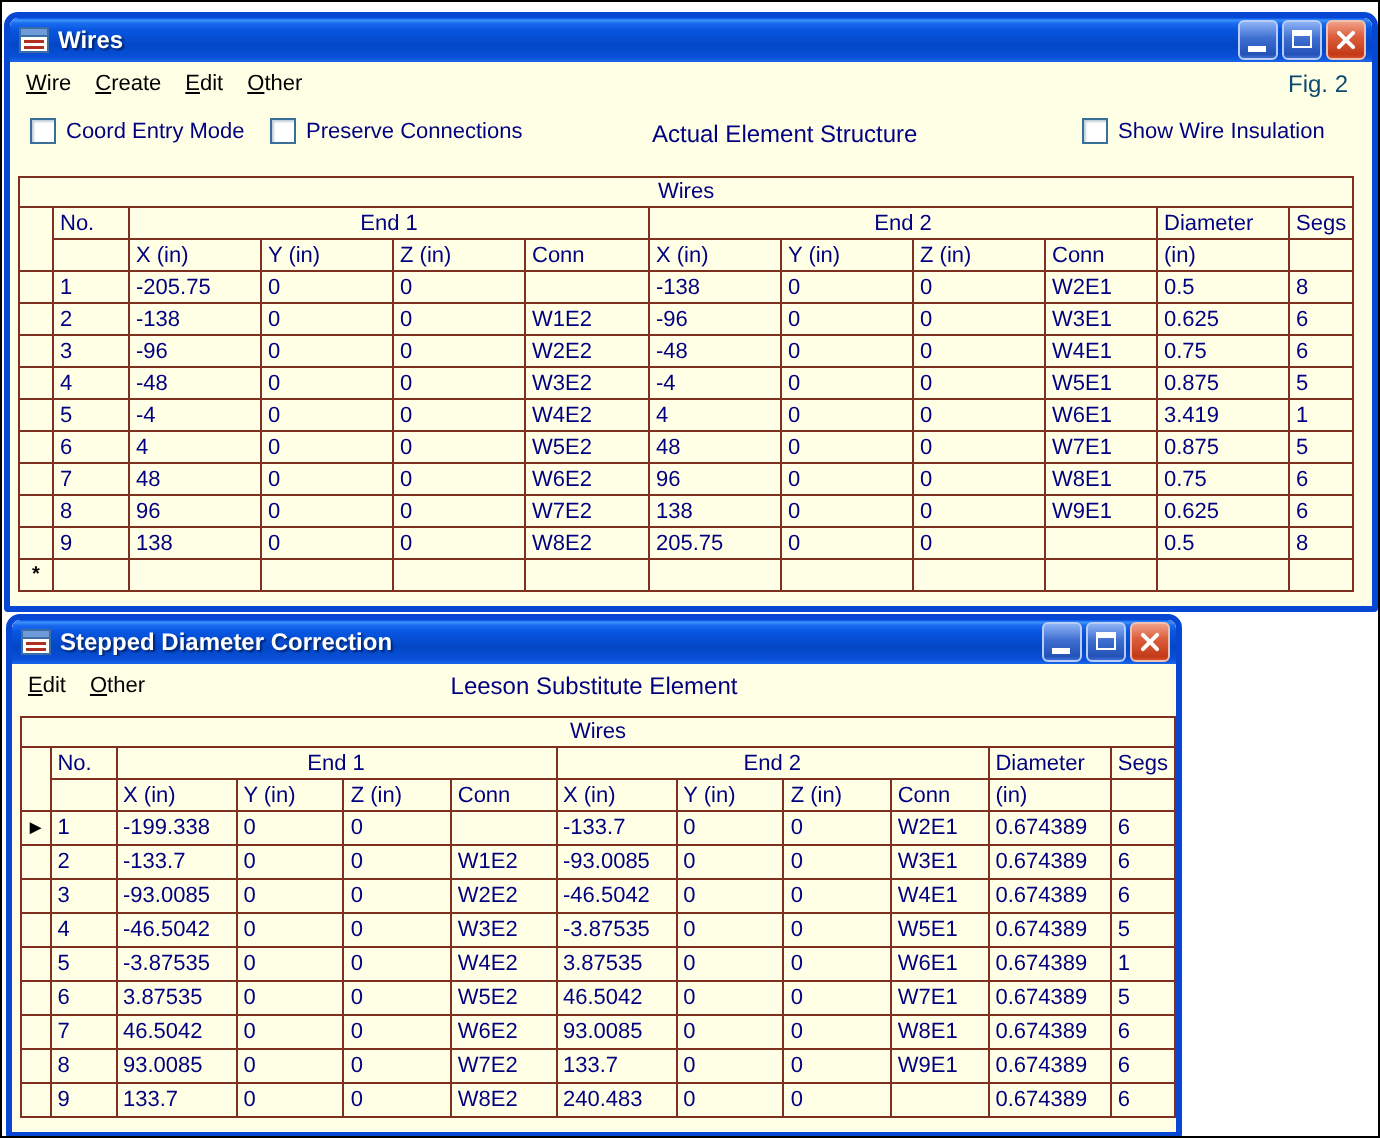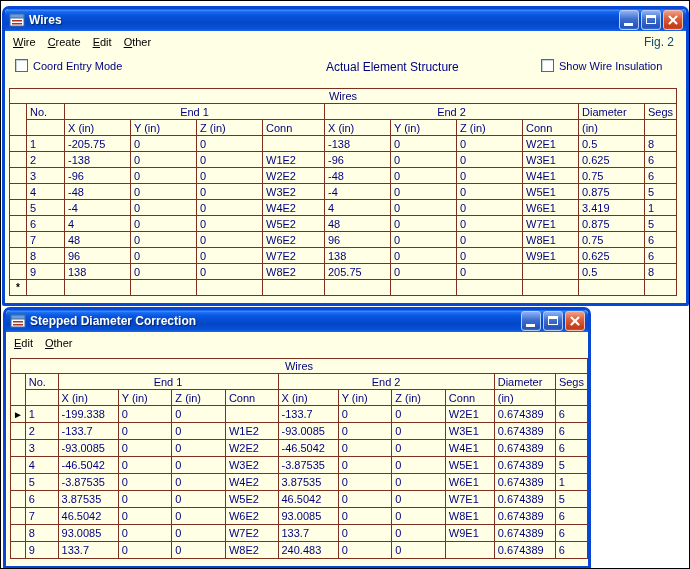--- a/index.html
+++ b/index.html
@@ -117,20 +117,24 @@
     <div class="menubar">
       <span class="menu-items"><span class="menu-item">Wire</span><span class="menu-item">Create</span><span class="menu-item">Edit</span><span class="menu-item">Other</span></span>
       <span class="fig-label">Fig. 2</span>
     </div>
 
     <div class="controls">
       <label class="checkbox cb-coord">
         <span class="cb-box"></span>
         <span class="cb-label">Coord Entry Mode</span>
       </label>
+      <label class="checkbox cb-preserve">
+        <span class="cb-box"></span>
+        <span class="cb-label">Preserve Connections</span>
+      </label>
       <span class="lbl-actual">Actual Element Structure</span>
       <label class="checkbox cb-insul">
         <span class="cb-box"></span>
         <span class="cb-label">Show Wire Insulation</span>
       </label>
     </div>
 
     <table class="grid grid-top">
         <colgroup>
           <col style="width: 17px;">
@@ -334,20 +338,21 @@
             <span class="glyph-max"></span>
           </span>
         <span class="tb-btn btn-close">
             <span class="glyph-x"></span>
           </span>
       </span>
     </div>
 
     <div class="menubar">
       <span class="menu-items"><span class="menu-item">Edit</span><span class="menu-item">Other</span></span>
+      <span class="centered-overlay">Leeson Substitute Element</span>
     </div>
 
     <table class="grid grid-bottom">
         <colgroup>
           <col style="width: 17px;">
           <col style="width: 38px;">
           <col style="width: 66px;">
           <col style="width: 66px;">
           <col style="width: 66px;">
           <col style="width: 62px;">

